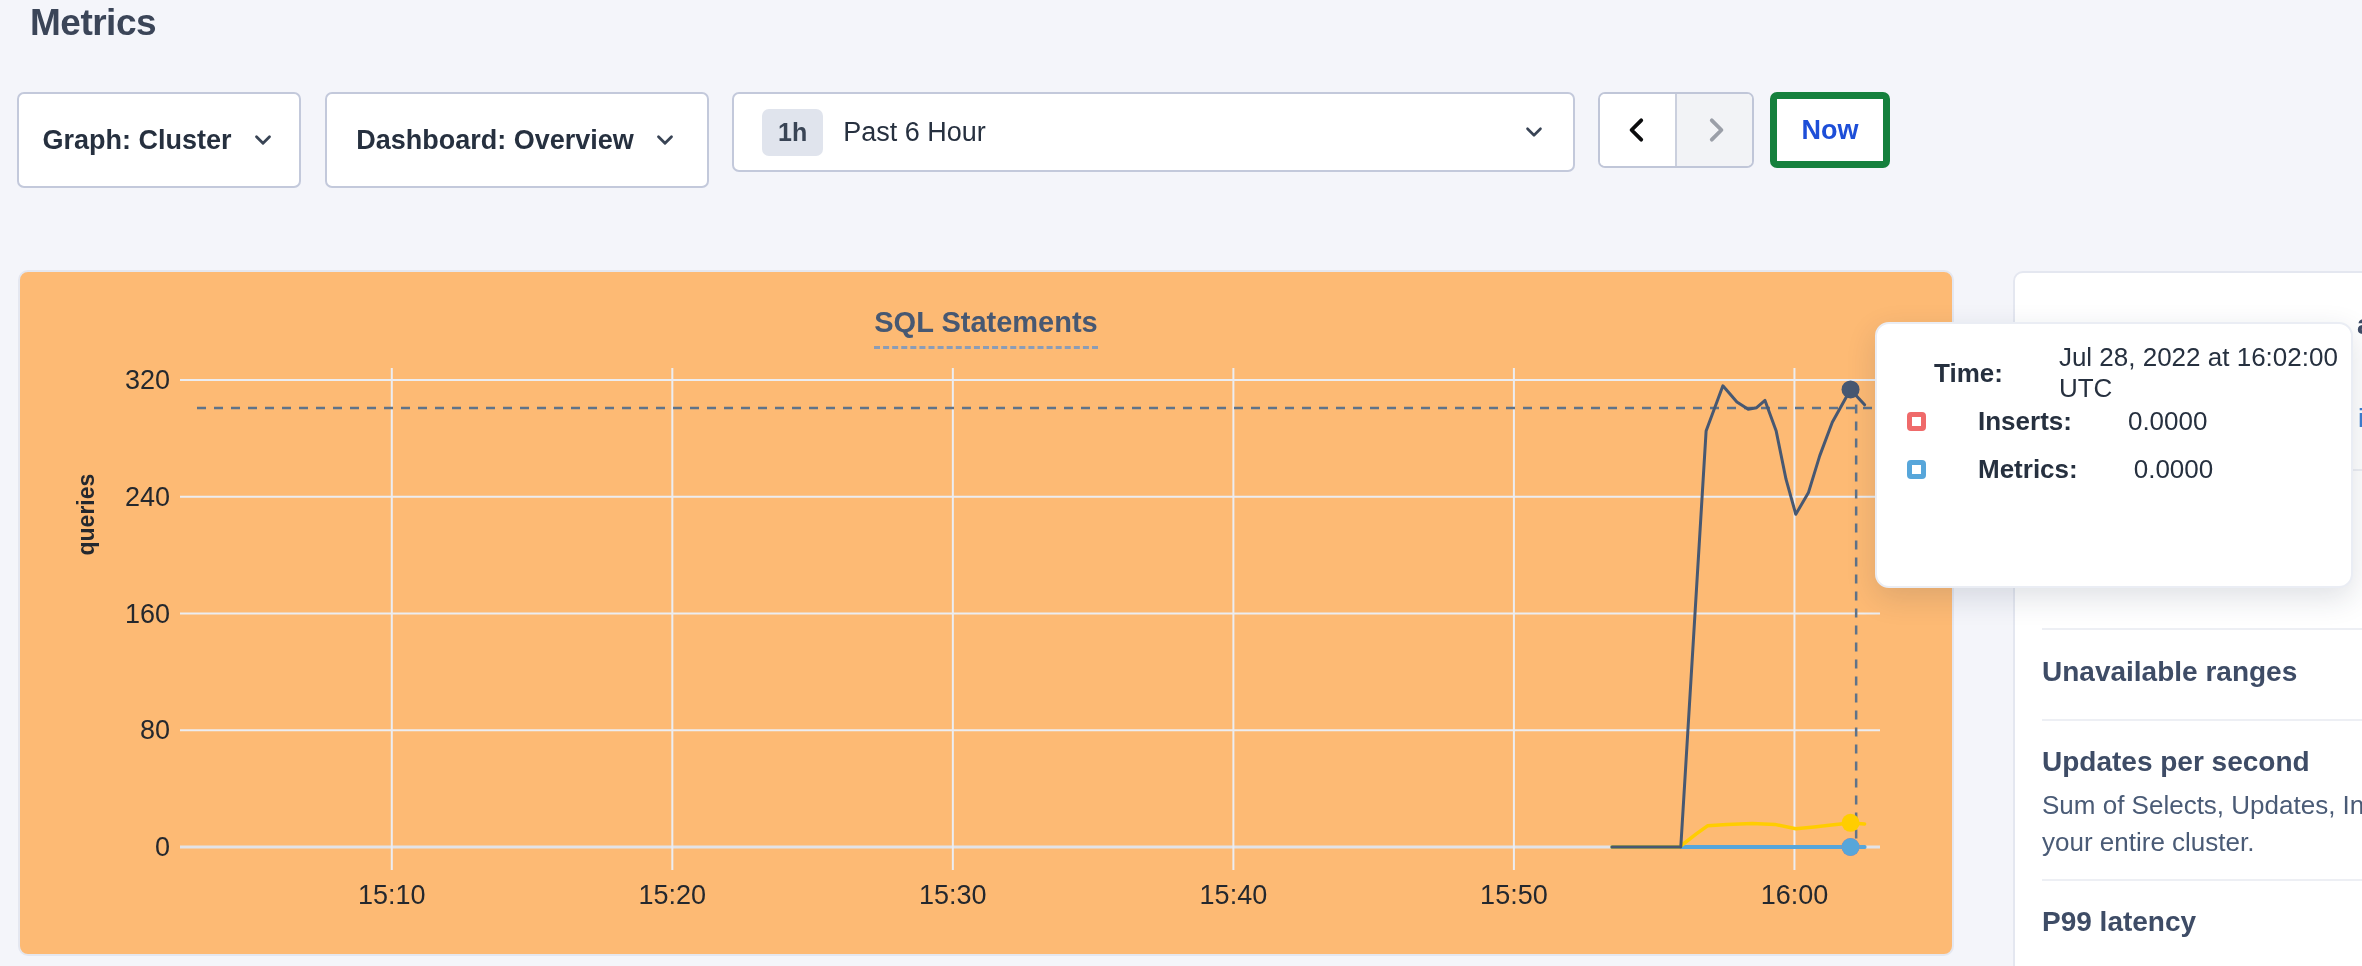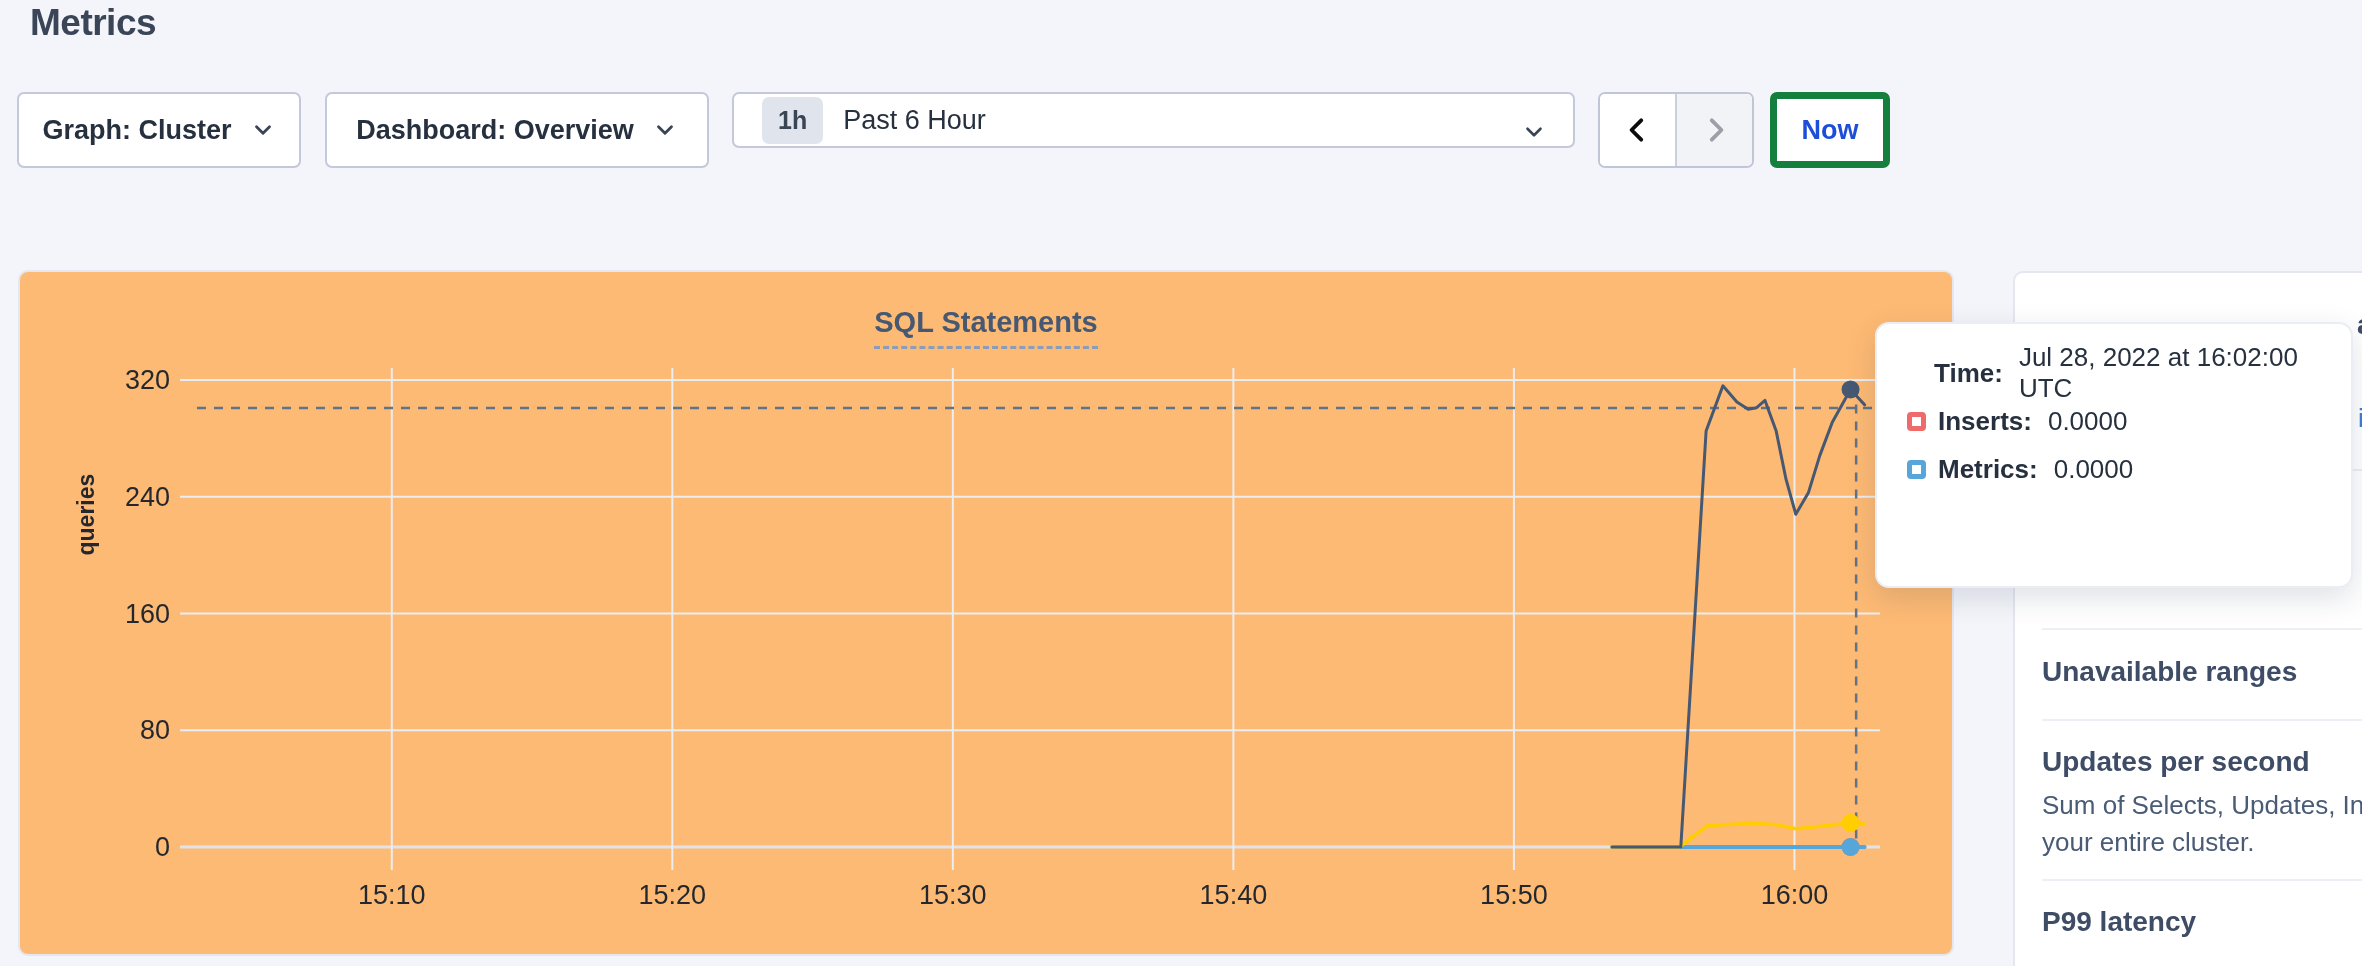--- a/index.html
+++ b/index.html
@@ -10,30 +10,30 @@
     font-family:"Liberation Sans", sans-serif;
     color:#394455;
   }
   
   .page-title {
     position:absolute; left:30px; top:2px;
     font-size:37px; font-weight:700; color:#3B4558; letter-spacing:-0.5px;
   }
   
   .btn {
-    position:absolute; top:92px; height:76px;
+    position:absolute; top:92px; height:96px;
     background:#fff; border:2px solid #C3C9DB; border-radius:7px;
     display:flex; align-items:center; justify-content:center;
     font-size:27px; font-weight:700; color:#26303F; cursor:pointer; gap:18px;
   }
   .dd-graph { left:17px; width:284px; }
   .dd-dash  { left:325px; width:384px; }
   .chev { width:26px; height:26px; }
   .time-selector {
-    position:absolute; top:92px; left:732px; width:843px; height:56px;
+    position:absolute; top:92px; left:732px; width:843px; height:80px;
     background:#fff; border:2px solid #C3C9DB; border-radius:7px;
     display:flex; align-items:center; cursor:pointer;
   }
   .time-badge {
     margin-left:28px; padding:9px 16px; border-radius:7px;
     background:#E0E4ED; color:#394455; font-size:25px; font-weight:700;
   }
   .time-label { margin-left:20px; font-size:27px; font-weight:400; color:#26303F; }
   .time-chev { position:absolute; right:26px; top:25px; }
   .arrow-group {
@@ -67,21 +67,21 @@
     text-align:center;
   }
   svg.plot { position:absolute; left:0; top:0; }
   
   .tooltip {
     position:absolute; left:1875px; top:322px; width:478px; height:266px;
     background:#fff; border:2px solid #EAEDF4; border-radius:14px;
     box-shadow:0 10px 30px rgba(30,40,70,0.14); z-index:20;
     padding-top:25px;
   }
-  .tt-row { display:flex; align-items:center; height:48px; padding-left:30px; font-size:26px; color:#26303F; }
+  .tt-row { display:flex; align-items:center; height:48px; padding-left:30px; font-size:26px; color:#26303F;gap:40px; }
   .tt-row.time { padding-left:57px; }
   .tt-label { font-weight:700; }
   .tt-value { margin-left:16px; font-weight:400; }
   .tt-sq {
     width:19px; height:19px; border-radius:4px; background:#fff;
     border:5px solid #475872; margin-right:12px; flex:0 0 auto;
   }
   
   .side-panel {
     position:absolute; left:2013px; top:271px; width:372px; height:706px;

